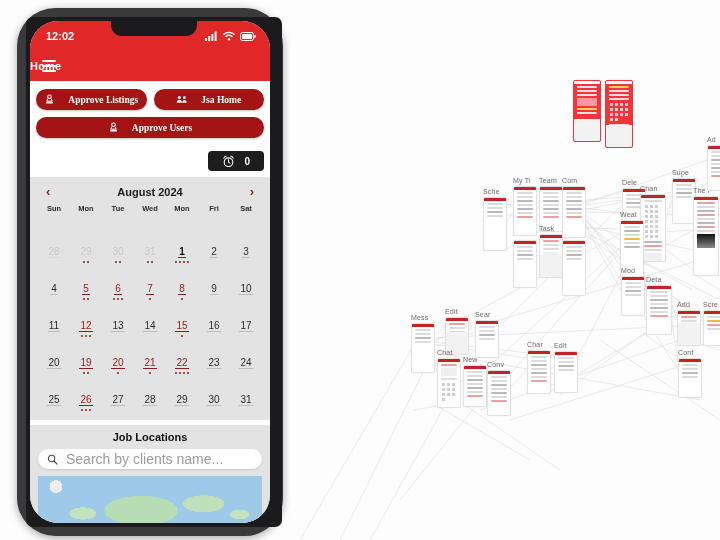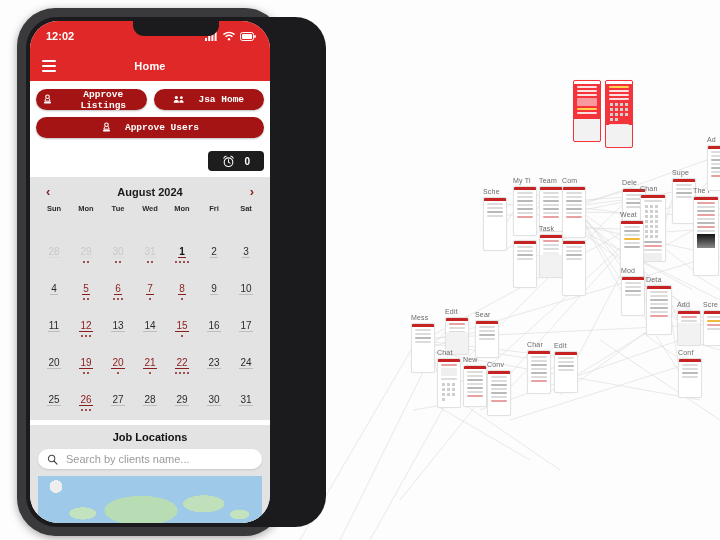--- a/index.html
+++ b/index.html
@@ -52,22 +52,22 @@
   .node .ndark{background:linear-gradient(#111,#888);margin:2px 3px;height:14px;}
 
   
   #phone{
     position:absolute;left:17px;top:8px;width:266px;height:528px;
     background:#3a3a3c;
     border-radius:38px;
     box-shadow:0 2px 8px rgba(0,0,0,.35);
   }
   #phone .bezel-inner{
-    position:absolute;left:9px;top:9px;width:300px;height:510px;
-    background:#1b1b1d;border-radius:31px;overflow:hidden;
+    position:absolute;left:9px;top:9px;width:256px;height:510px;
+    background:#1b1b1d;border-radius:7px;overflow:hidden;
   }
   #screen{
     position:absolute;left:4px;top:4px;width:240px;height:502px;
     background:#ffffff;border-radius:28px;overflow:hidden;
   }
   .side-btn{position:absolute;background:#2e2e30;border-radius:2px;}
   .sb1{left:14px;top:120px;width:4px;height:26px;}
   .sb2{left:14px;top:158px;width:4px;height:38px;}
   .sb3{left:14px;top:206px;width:4px;height:38px;}
   .sb4{right:14px;top:170px;width:4px;height:56px;}
@@ -88,34 +88,34 @@
   }
 
   
   .appbar{
     height:30px;background:#E02828;color:#fff;
     display:flex;align-items:center;position:relative;
   }
   .hamburger{margin-left:12px;display:flex;flex-direction:column;gap:3px;cursor:pointer;}
   .hamburger span{display:block;width:14px;height:2px;background:#fff;border-radius:1px;}
   .appbar-title{
-    position:absolute;left:0;right:0;text-align:center;
+    position:absolute;left:0;right:0;text-align:left;
     font-size:11px;font-weight:bold;letter-spacing:.2px;
   }
 
   
   .actions{background:#fff;padding:8px 6px 6px 6px;}
   .act-row{display:flex;gap:7px;margin-bottom:7px;}
   .act-btn{
     flex:1;background:#A41414;color:#fff;border:none;
     border-radius:14px;height:21px;
     display:flex;align-items:center;justify-content:center;gap:13px;
     font-size:9.5px;font-weight:bold;cursor:pointer;
     box-shadow:0 1px 2px rgba(0,0,0,.25);
-    font-family:Liberation Mono, monospace;
+    font-family:Liberation Serif, serif;
   }
   .act-btn svg{flex:none;}
   .alarm-wrap{display:flex;justify-content:flex-end;padding:0 6px 6px 0;}
   .alarm-chip{
     background:#1d1d1d;border-radius:4px;height:20px;
     display:flex;align-items:center;justify-content:center;gap:9px;
     padding:0 14px;color:#fff;font-size:10px;font-weight:bold;
     cursor:pointer;
   }
 
@@ -143,21 +143,21 @@
 
   
   .joblocs{background:#e3e3e3;margin-top:5px;padding:6px 8px 0 8px;}
   .jl-title{text-align:center;font-size:11px;font-weight:bold;color:#111;margin-bottom:6px;}
   .search{
     background:#fff;border-radius:11px;height:20px;
     display:flex;align-items:center;gap:6px;padding:0 9px;
     box-shadow:0 1px 2px rgba(0,0,0,.12);
   }
   .search input{
-    border:none;outline:none;flex:1;font-size:11px;color:#333;
+    border:none;outline:none;flex:1;font-size:14px;color:#333;
     background:transparent;font-family:"Liberation Sans", sans-serif;
   }
   .search input::placeholder{color:#9a9a9a;}
   .map{
     margin-top:7px;height:48px;
     background:
       radial-gradient(ellipse 60px 24px at 46% 72%, #b8ddb4 0%, #b8ddb4 60%, transparent 62%),
       radial-gradient(ellipse 34px 14px at 74% 58%, #bfe0ba 0%, #bfe0ba 60%, transparent 62%),
       radial-gradient(ellipse 22px 10px at 20% 78%, #c3e2be 0%, #c3e2be 60%, transparent 62%),
       radial-gradient(ellipse 16px 8px at 90% 80%, #c3e2be 0%, #c3e2be 60%, transparent 62%),

